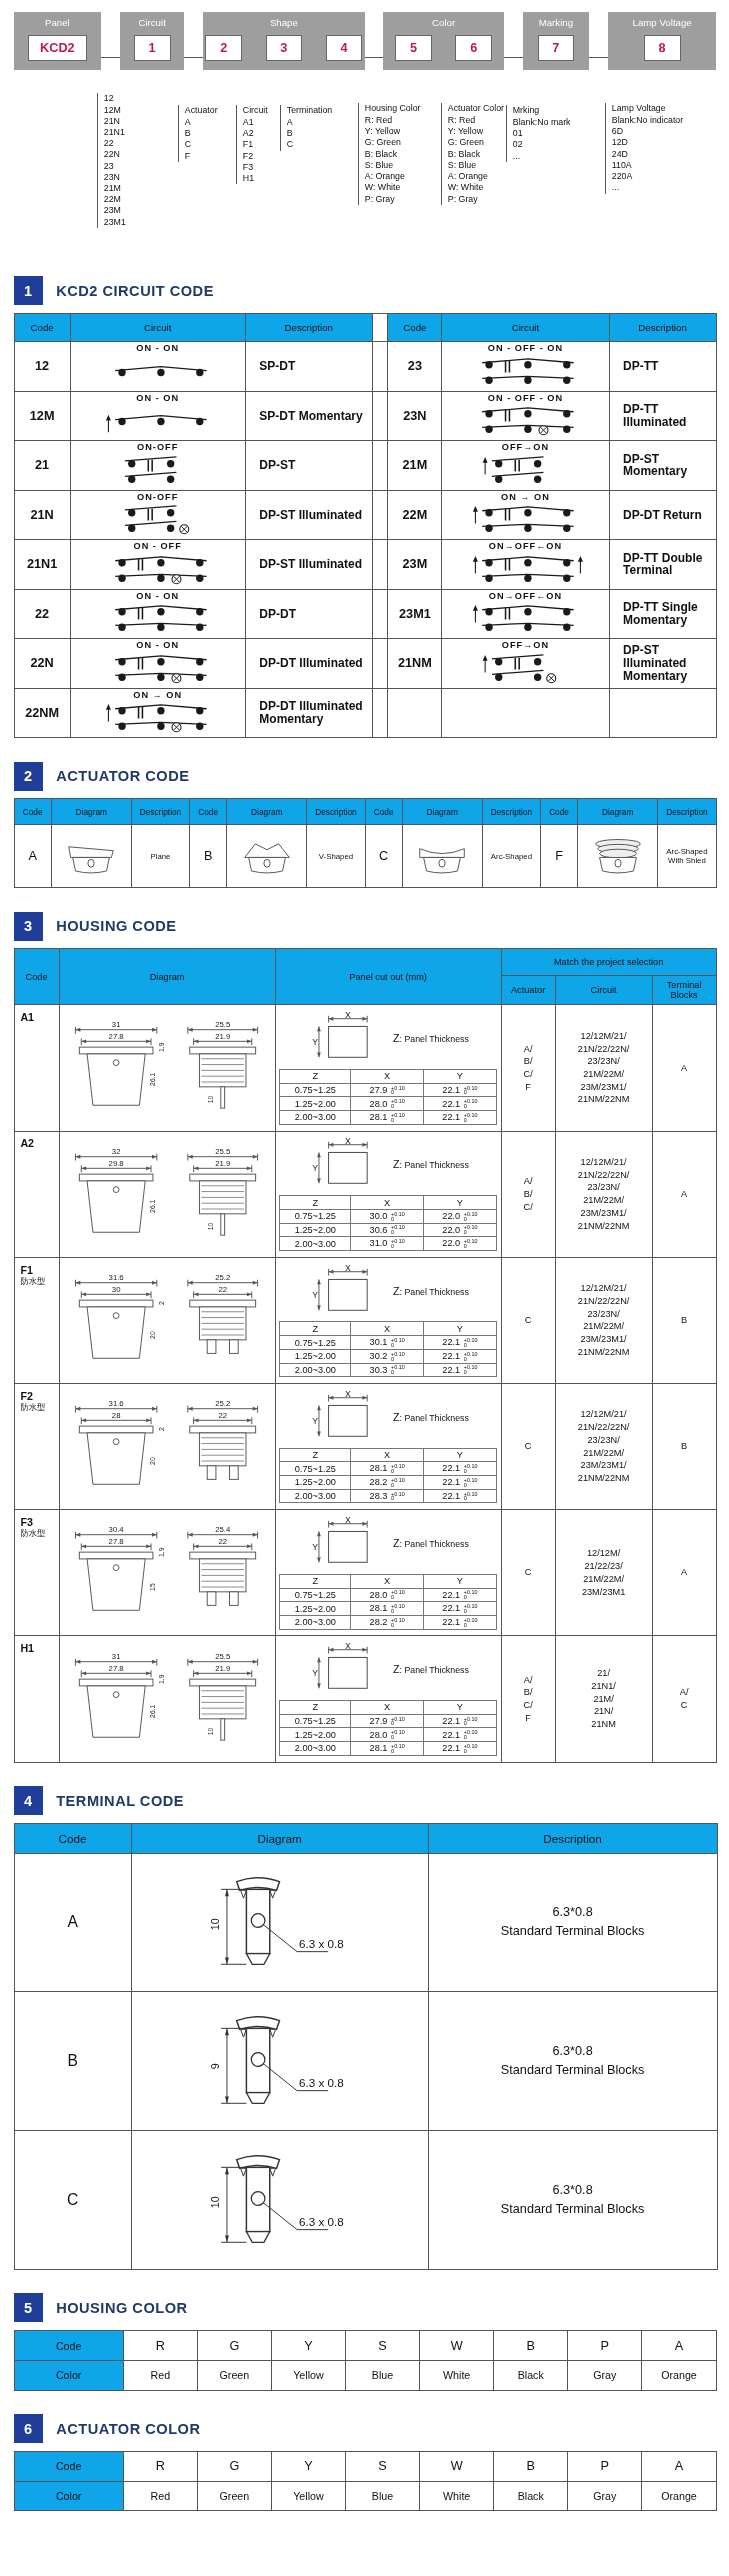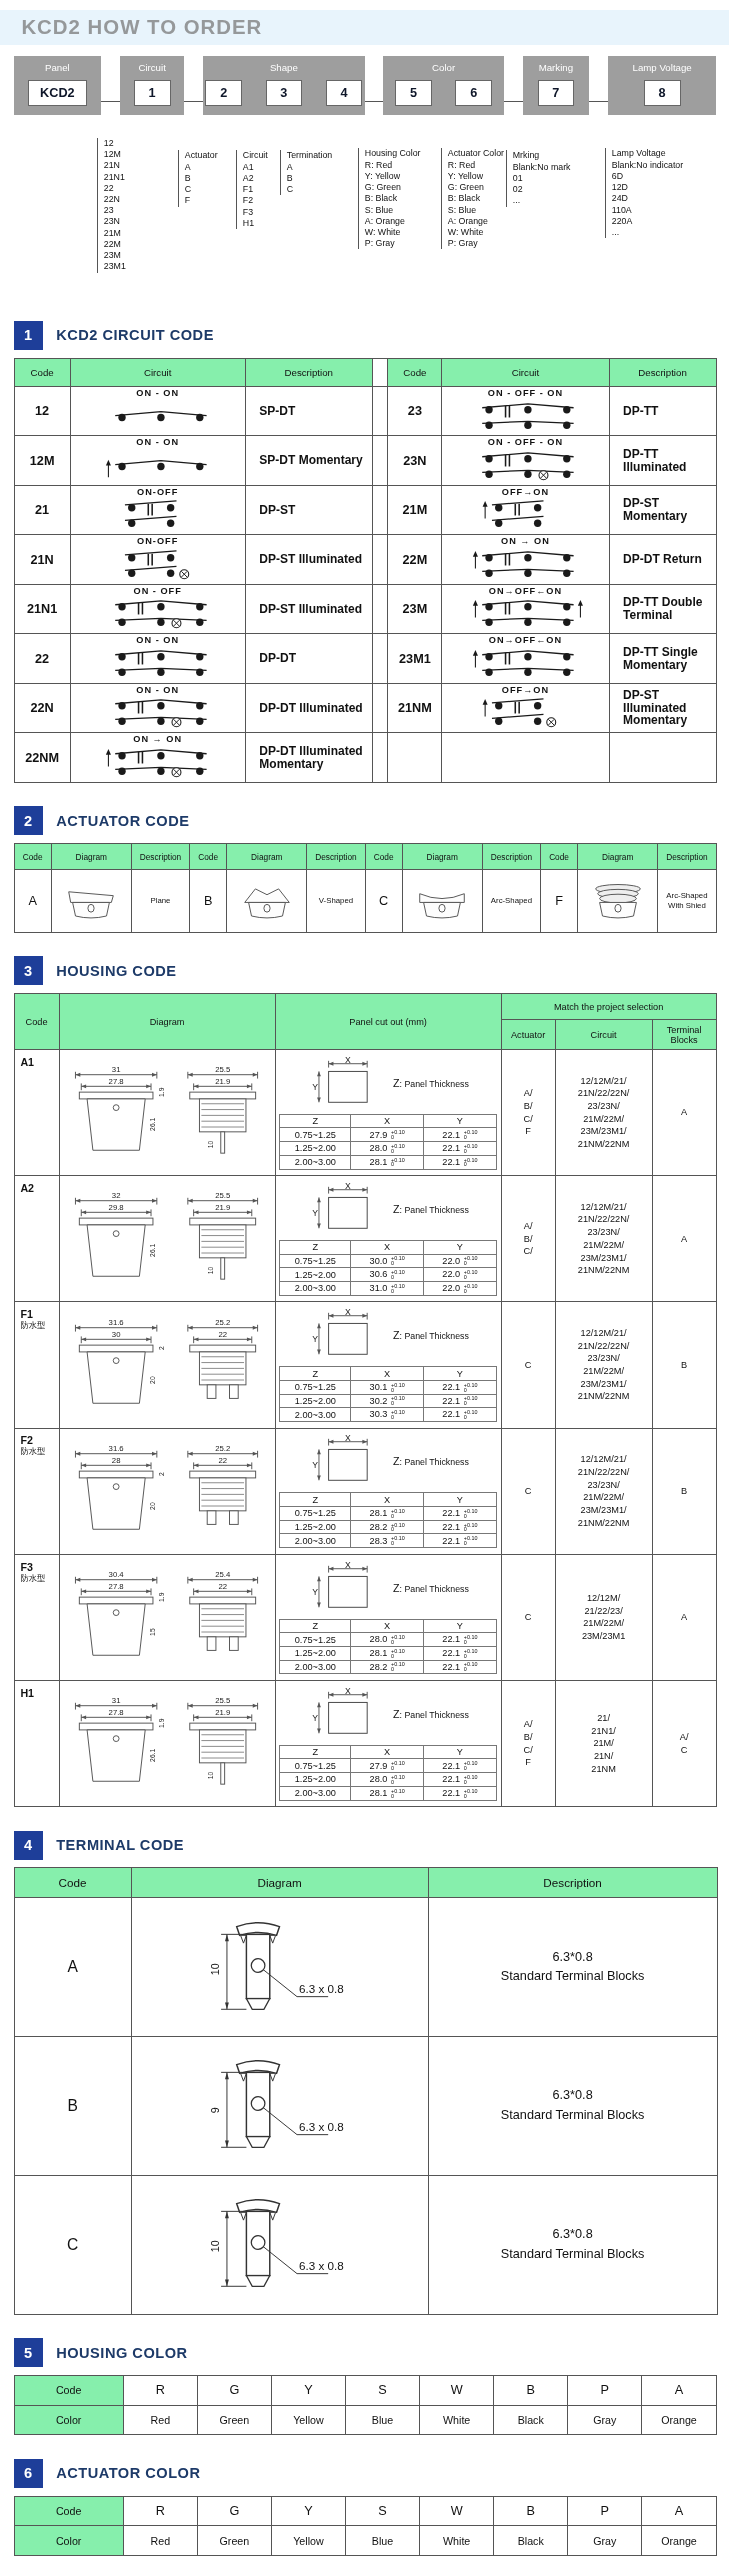--- a/index.html
+++ b/index.html
@@ -5,34 +5,34 @@
   html,body{margin:0;padding:0;background:#fff;width:730px;font-family:"Liberation Sans",sans-serif;color:#111;}
   .page{width:730px;}
   
   .band{margin-top:9.7px;background:#e8f4fc;height:35px;display:flex;align-items:center;padding-left:21.4px;}
   .band-title{color:#95989a;font-size:20.4px;font-weight:bold;letter-spacing:1px;}
   
   .flow{display:flex;align-items:flex-start;margin:11.7px 13.6px 0 13.6px;}
   .fbox{background:#9e9e9e;display:flex;flex-direction:column;align-items:center;padding:5.8px 7.8px 8.8px 7.8px;}
   .fbox-label{color:#fff;font-size:9.7px;margin-bottom:6.8px;white-space:nowrap;}
   .fcode-row{display:flex;gap:23.4px;}
-  .fcode{background:#fff;color:#0f172a;border:1px solid #666;font-size:12.7px;font-weight:bold;min-width:27px;height:24px;display:flex;align-items:center;justify-content:center;padding:0 3.9px;}
+  .fcode{background:#fff;color:#be185d;border:1px solid #666;font-size:12.7px;font-weight:bold;min-width:27px;height:24px;display:flex;align-items:center;justify-content:center;padding:0 3.9px;}
   .fconn{height:1px;background:#555;flex:1;min-width:7.8px;margin-top:45px;}
   
   .flow-lists{position:relative;height:177px;margin-top:5.8px;}
   .flist{position:absolute;font-size:8.8px;line-height:11.2px;border-left:1px solid #555;padding-left:5.8px;white-space:nowrap;}
   .flist .flist-title{margin-bottom:1px;}
   
   .sec-head{display:flex;align-items:center;gap:13.6px;margin:23.4px 13.6px 7.8px 13.6px;}
   .sec-num{width:29px;height:29px;background:#1e3e99;color:#fff;font-size:14.6px;font-weight:bold;display:flex;align-items:center;justify-content:center;}
   .sec-title{color:#1d3a68;font-size:14.6px;font-weight:bold;letter-spacing:0.5px;}
   
   table.grid{border-collapse:collapse;margin:3.9px 13.6px;width:703px;border:1.9px solid #444;table-layout:fixed;}
   table.grid th,table.grid td{border:1px solid #555;text-align:center;padding:1.9px;overflow:hidden;}
-  th.blue,td.blue{background:#86efac;font-weight:normal;}
+  th.blue,td.blue{background:#0ea5e9;font-weight:normal;}
   
   #circuit-table td.code{font-size:12.7px;}
   #circuit-table td.desc{font-size:12px;text-align:left;padding-left:13.6px;white-space:pre-line;line-height:12.7px;}
   #circuit-table th{font-size:9.7px;height:23.4px;}
   #circuit-table td{height:39px;font-weight:bold;}
   .circ-cell{display:flex;flex-direction:column;align-items:center;justify-content:center;}
   .circ-label{font-size:9.2px;line-height:9.7px;letter-spacing:1px;}
   
   #actuator-table th{font-size:8.3px;height:21.4px;}
   #actuator-table td{height:58px;font-size:7.8px;}
@@ -58,23 +58,20 @@
   #terminal-table td.desc{font-size:12.7px;white-space:pre-line;line-height:19.5px;}
   
   .color-table td{height:25px;font-size:10.7px;}
   .color-table td.codeletter{font-size:12.7px;}
 </style>
 </head>
 <body>
 
 <div class="page">
 
-  <div class="band">
-    <span class="band-title">KCD2   HOW TO ORDER</span>
-  </div>
 
   <div class="flow" id="flow">
       <div class="fbox" style="width:72px">
     <span class="fbox-label">Panel</span>
     <span class="fcode" style="min-width:49px">KCD2</span>
       </div>
       <div class="fconn"></div>
       <div class="fbox" style="width:49px">
       <span class="fbox-label">Circuit</span>
       <div class="fcode-row">

